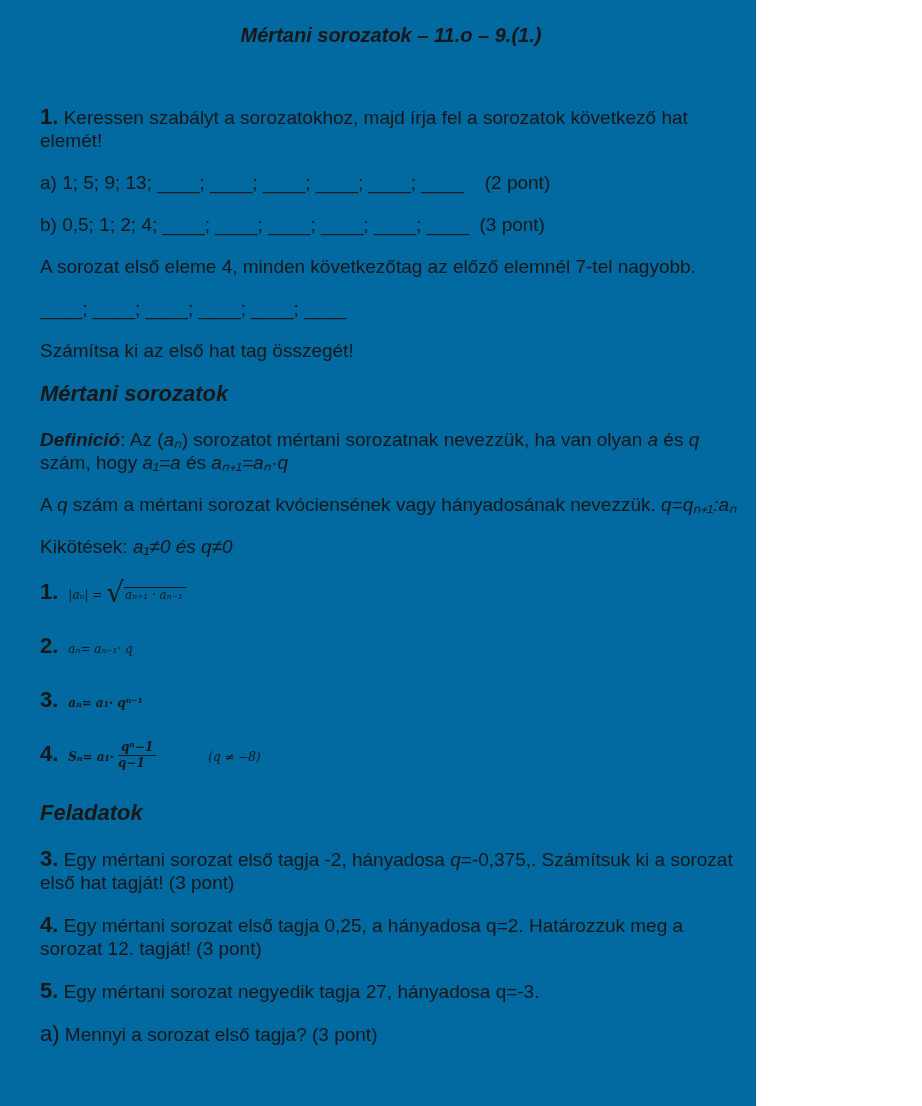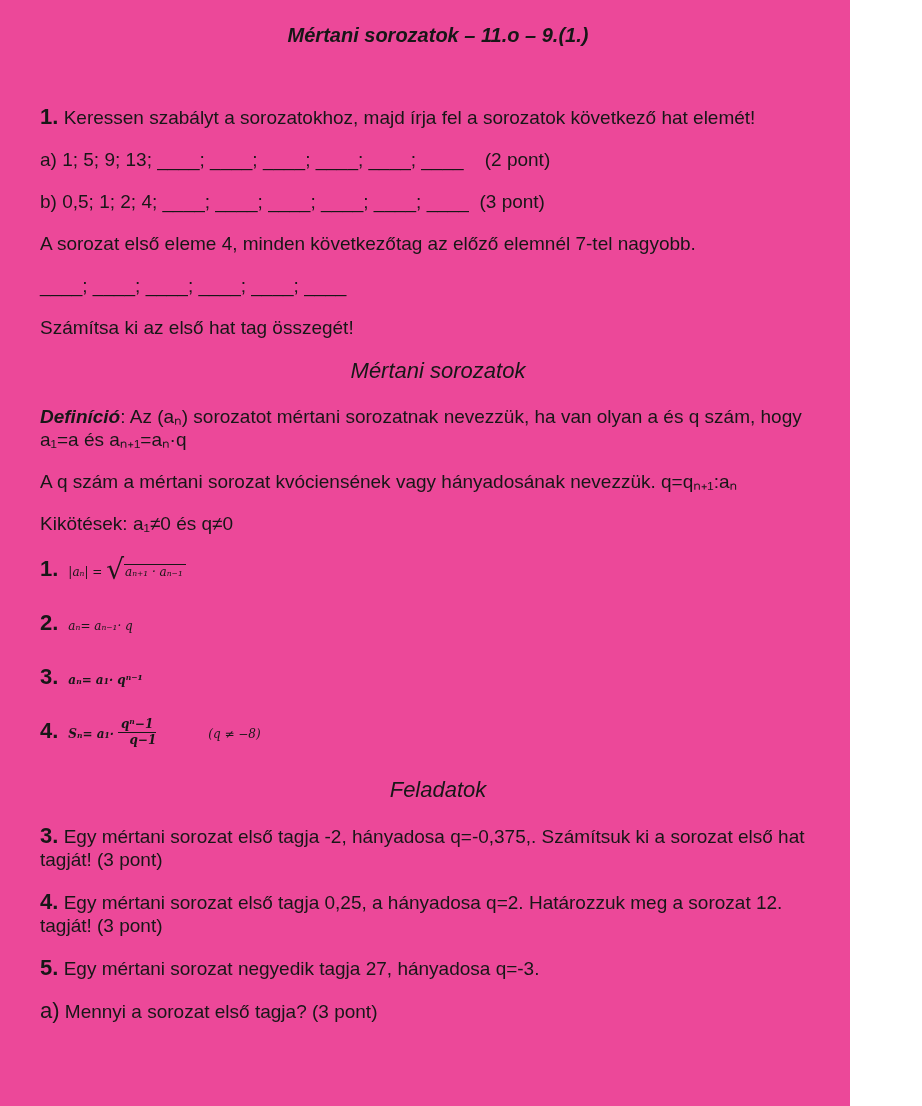--- a/index.html
+++ b/index.html
@@ -1,62 +1,61 @@
 <!DOCTYPE html>
 <html><head>
 <meta charset="utf-8">
 <style>
   html, body { margin: 0; padding: 0; background: #ffffff; }
   .page {
-    width: 850px; height: 1106px;
+    width: 756px; height: 1106px;
     box-sizing: border-box;
-    background: #ec4899;
+    background: #0369a1;
     color: #171717;
     font-family: "Liberation Sans", sans-serif;
     font-size: 19px;
     padding: 24px 14px 0 40px;
     overflow: hidden;
   }
   .title {
     text-align: center;
     font-weight: bold; font-style: italic;
     font-size: 20px;
     margin: 0 0 58px 0;
     white-space: pre-wrap;
   }
   .para {
     margin: 0 0 19px 0;
     line-height: 23px;
     white-space: pre-wrap;
   }
   .num  { font-weight: bold; font-size: 22px; }
   .marker { font-size: 22px; }
-  .i  { }
+  .i  { font-style: italic; }
   .bi { font-weight: bold; font-style: italic; }
   .h2 {
-    text-align: center;
-    font-weight: normal; font-style: italic;
+    font-weight: bold; font-style: italic;
     font-size: 22px;
     margin: 4px 0 21px 0;
     white-space: pre-wrap;
   }
   .math {
     font-family: "DejaVu Serif", "DejaVu Sans", serif;
     font-style: italic;
     font-size: 12px;
   }
   .math-b { font-weight: bold; }
   .formula { margin: 0 0 21px 0; line-height: 30px; white-space: pre-wrap; }
   .formula .num { margin-right: 10px; }
   .sqrt-sym { font-style: normal; font-size: 28px; vertical-align: -3px; }
   .radicand { border-top: 1.7px solid #171717; padding: 0 3px 0 1px; }
   .frac {
     display: inline-block;
     vertical-align: middle;
-    text-align: right;
+    text-align: left;
     margin: 0 4px;
     line-height: 1.15;
   }
   .frac .nu { display: block; border-bottom: 1.7px solid #171717; padding: 0 3px 1px; }
   .frac .de { display: block; padding-top: 1px; }
   .cond { margin-left: 48px; }
   .f4 { margin-bottom: 28px; }
 </style>
 </head>
 <body>

